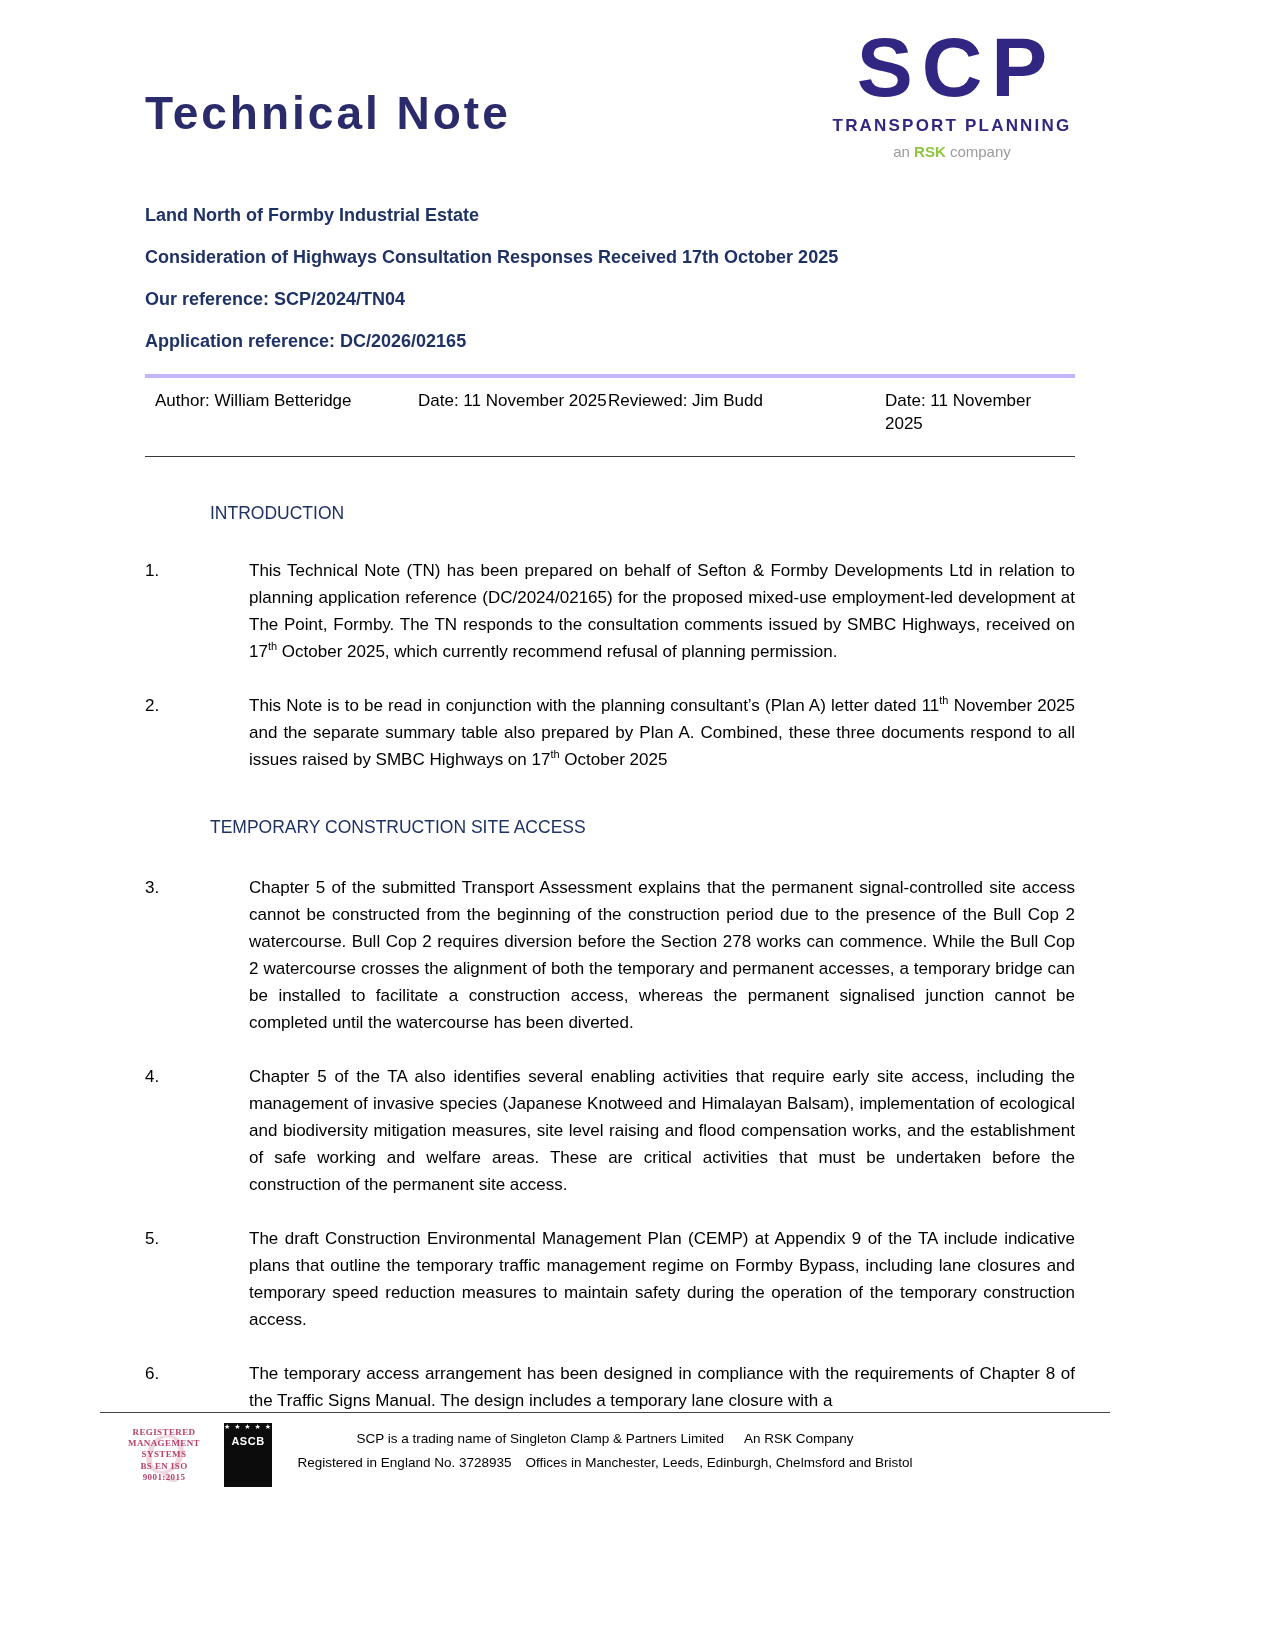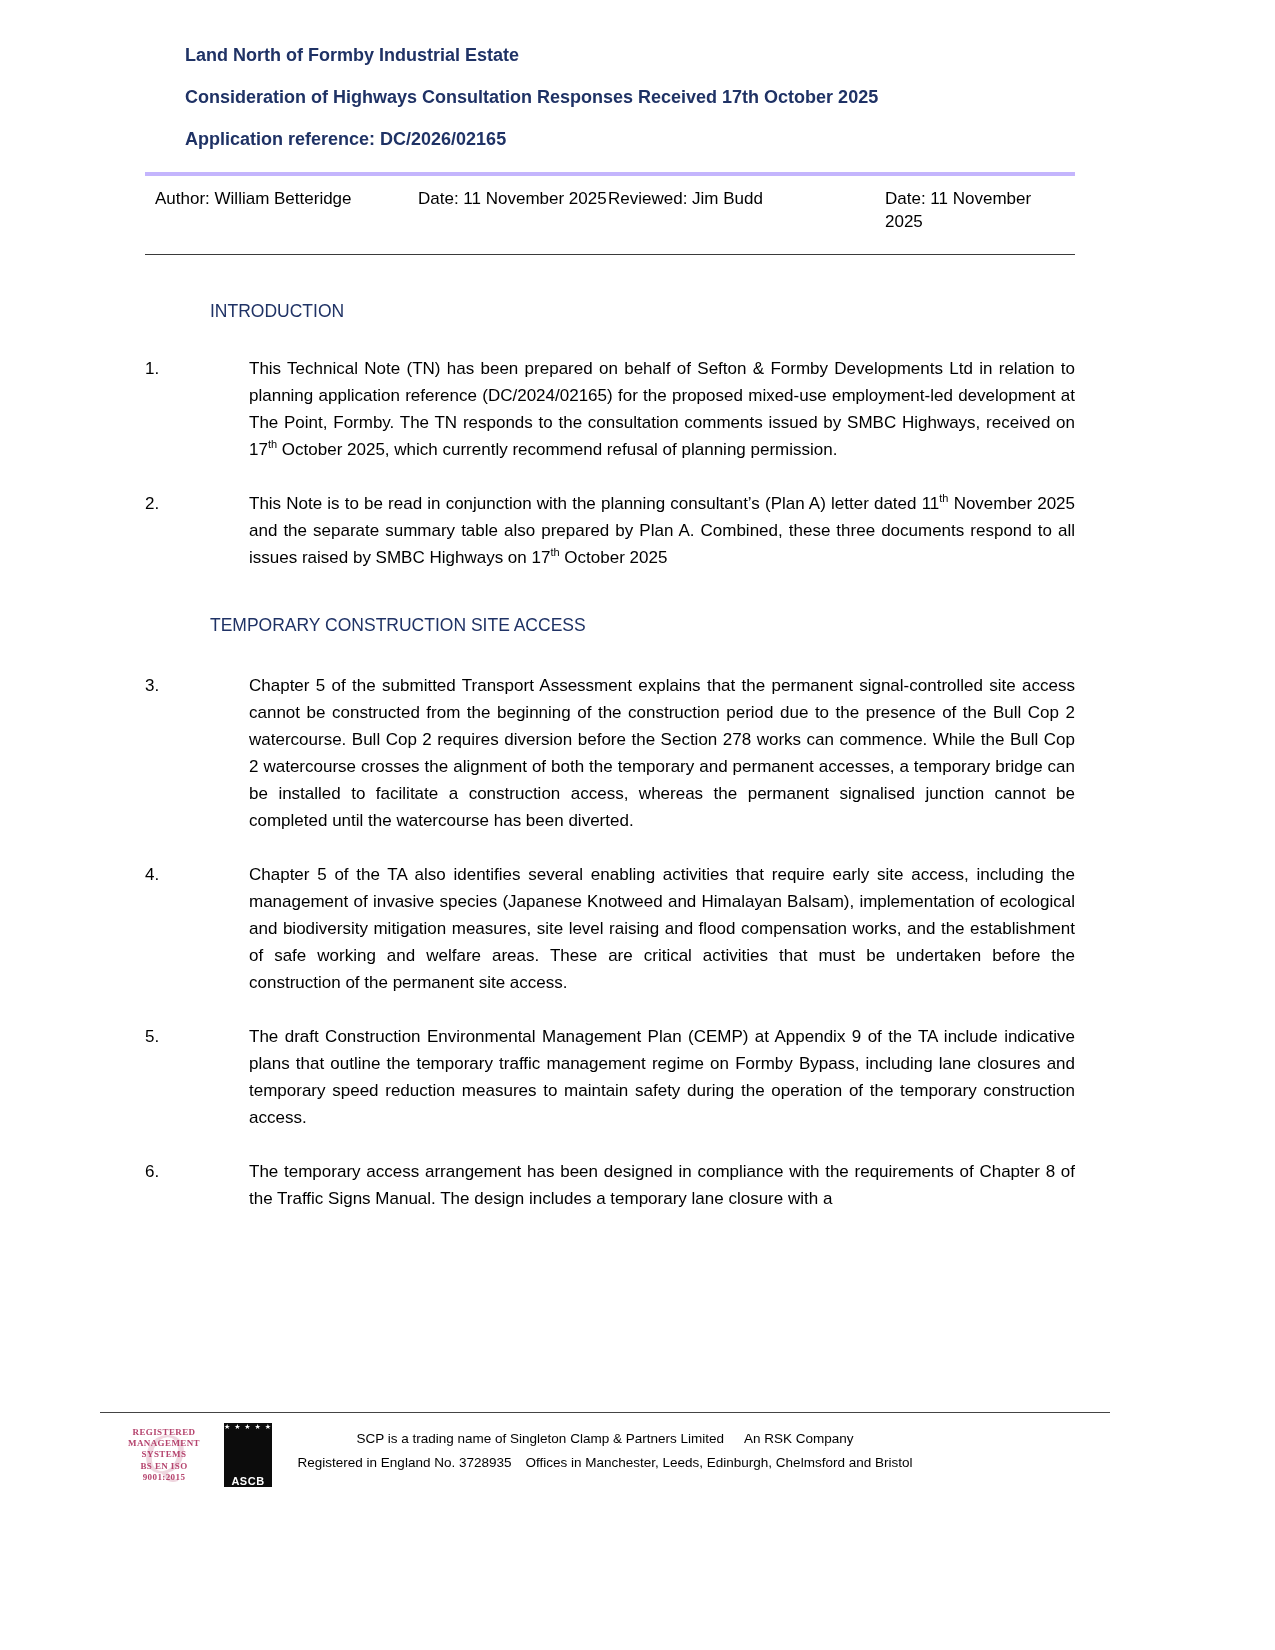--- a/index.html
+++ b/index.html
@@ -30,21 +30,21 @@
     color: #312783; line-height: 0.95; margin-right: -9px;
   }
   .logo-tagline {
     font-size: 17px; font-weight: bold; letter-spacing: 2.2px;
     color: #312783; margin-top: 8px; white-space: nowrap;
   }
   .logo-sub { font-size: 15px; margin-top: 7px; color: #9b9b9b; }
   .logo-sub .rsk { color: #8dc63f; font-weight: bold; }
 
   
-  .doc-headings { margin-top: 46px; margin-left: 40px; }
+  .doc-headings { margin-top: 46px; }
   .doc-headings h3 {
     font-size: 18px; font-weight: bold; color: #1f3265;
     margin-bottom: 24px; line-height: 1.0;
   }
 
   
   .meta-table {
     margin-top: 14px;
     border-top: 4px solid #c4b5fd;
     border-bottom: 1px solid #3a3a3a;
@@ -92,35 +92,44 @@
     font-family: "Liberation Serif", serif;
     color: #b5446e; padding: 3px 0;
   }
   .badge-rms .rms-line { font-size: 9px; font-weight: bold; letter-spacing: 0.4px; line-height: 1.25; position: relative; z-index: 1; }
   .badge-rms .rms-mark {
     position: absolute; left: 50%; top: 50%; transform: translate(-50%, -52%);
     font-size: 58px; font-style: italic; color: rgba(181,68,110,0.22); z-index: 0;
   }
   .badge-ascb {
     width: 48px; height: 64px; background: #0c0c0c; color: #fff;
-    display: flex; flex-direction: column; align-items: center; justify-content: space-between;
+    display: flex; flex-direction: column; align-items: center; justify-content: flex-start;
     gap: 4px;
   }
   .badge-ascb .ascb-stars { font-size: 7px; letter-spacing: 1px; white-space: nowrap; }
   .badge-ascb .ascb-label { font-size: 11px; font-weight: bold; letter-spacing: 0.5px; }
 </style>
 </head>
 <body>
 
 <div class="page">
 
+  <div class="header-row">
+    <h1 class="doc-title">Technical Note</h1>
+    <div class="logo">
+      <div class="logo-name">SCP</div>
+      <div class="logo-tagline">TRANSPORT PLANNING</div>
+      <div class="logo-sub"><span>an </span><span class="rsk">RSK</span><span> company</span></div>
+    </div>
+  </div>
 
   <div class="doc-headings">
     <h3>Land North of Formby Industrial Estate</h3>
     <h3>Consideration of Highways Consultation Responses Received 17th October 2025</h3>
+    <h3>Our reference: SCP/2024/TN04</h3>
     <h3>Application reference: DC/2026/02165</h3>
   </div>
 
   <div class="meta-table">
     <div class="meta-cell meta-author">Author: William Betteridge</div>
     <div class="meta-cell meta-author-date">Date: 11 November 2025</div>
     <div class="meta-cell meta-reviewer">Reviewed: Jim Budd</div>
     <div class="meta-cell meta-review-date">Date: 11 November 2025</div>
   </div>
 

